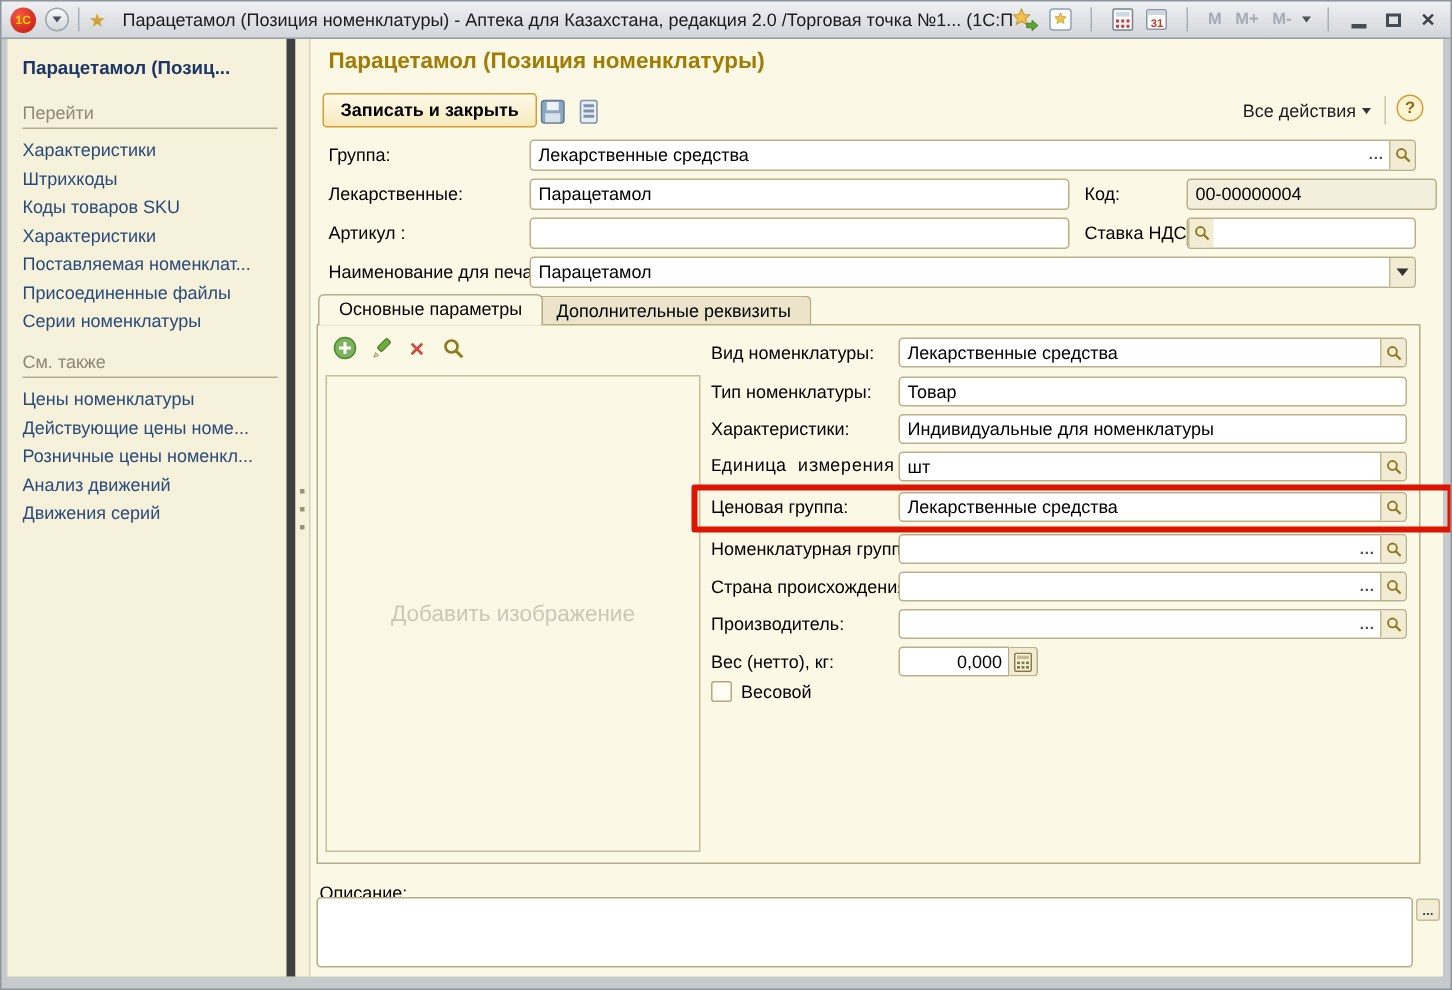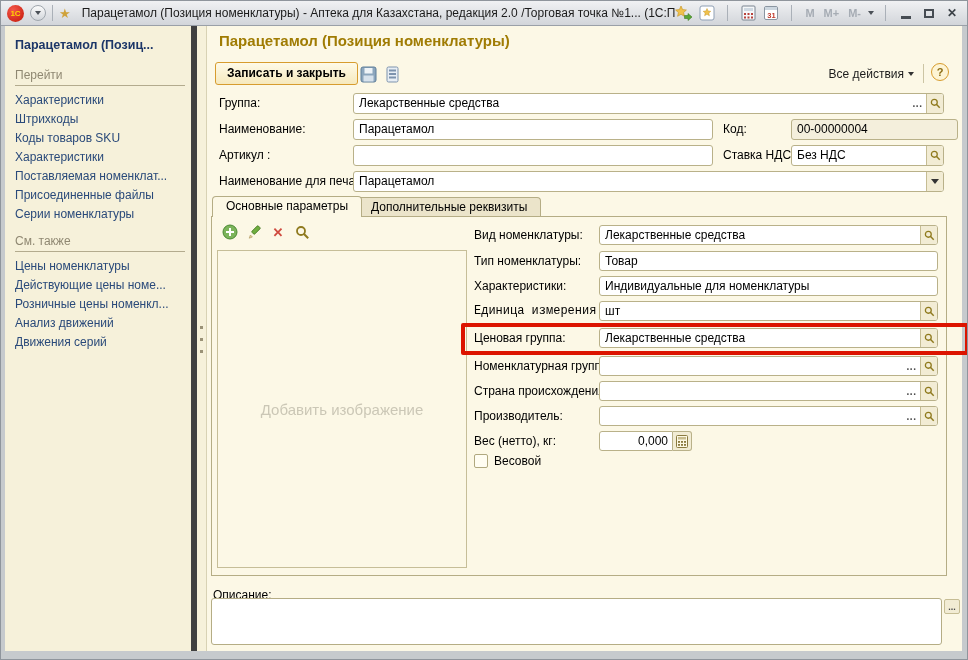--- a/index.html
+++ b/index.html
@@ -222,36 +222,35 @@
         <span class="val">Лекарственные средства</span>
         <span class="fbtn dots">...</span>
         <span class="fbtn mag">
           <svg width="11" height="11" viewBox="0 0 12 12">
               <circle cx="4.7" cy="4.7" r="3.2" fill="none" stroke="#8f7a1e" stroke-width="1.4"></circle>
               <line x1="7.2" y1="7.2" x2="10.6" y2="10.6" stroke="#8f7a1e" stroke-width="1.6"></line>
             </svg>
         </span>
       </div>
 
-      <div class="lbl" style="left:12px; top:93px;">Наименование:</div>
+      <div class="lbl" style="left:12px; top:93px;">Лекарственные:</div>
       <div class="fld" style="left:146px; width:360px; top:93px;">
         <span class="val">Парацетамол</span>
       </div>
       <div class="lbl" style="left:516px; top:93px;">Код:</div>
       <div class="fld ro" style="left:584px; right:4px; top:93px;">
         <span class="val">00-00000004</span>
       </div>
 
       <div class="lbl" style="left:12px; top:119px;">Артикул :</div>
       <div class="fld" style="left:146px; width:360px; top:119px;">
         <span class="val"></span>
       </div>
       <div class="lbl" style="left:516px; top:119px;">Ставка НДС:</div>
       <div class="fld" style="left:584px; right:18px; top:119px;">
-        <span class="val">Без НДС</span>
         <span class="fbtn mag">
           <svg width="11" height="11" viewBox="0 0 12 12">
               <circle cx="4.7" cy="4.7" r="3.2" fill="none" stroke="#8f7a1e" stroke-width="1.4"></circle>
               <line x1="7.2" y1="7.2" x2="10.6" y2="10.6" stroke="#8f7a1e" stroke-width="1.6"></line>
             </svg>
         </span>
       </div>
 
       <div class="lbl" style="left:12px; top:145px;">Наименование для печати:</div>
       <div class="fld" style="left:146px; right:18px; top:145px;">

